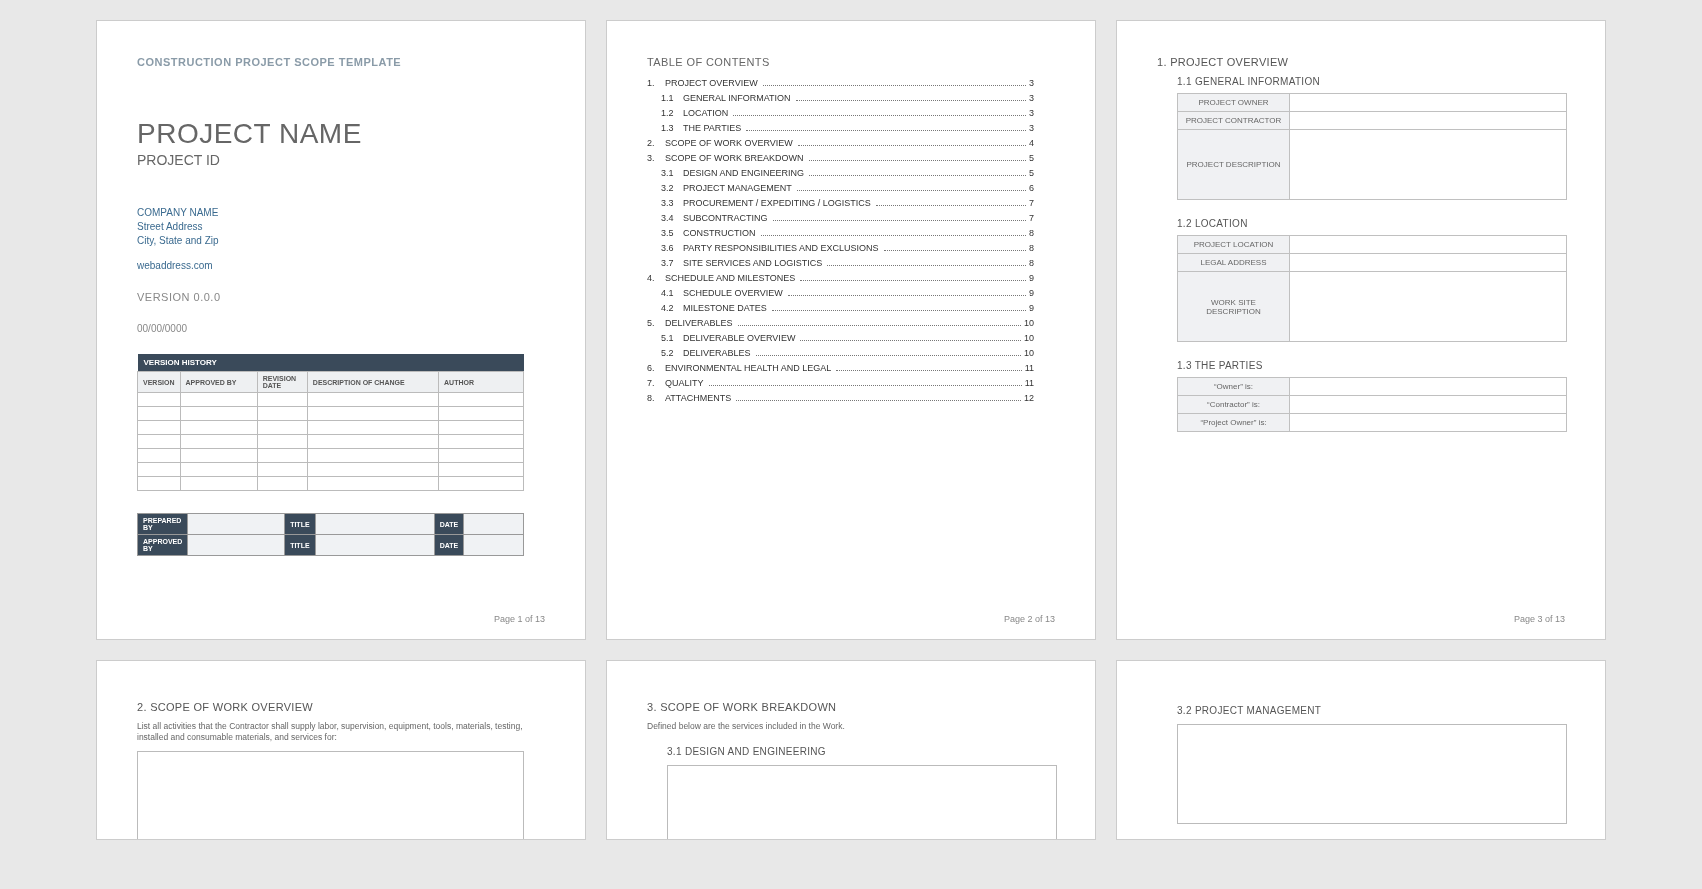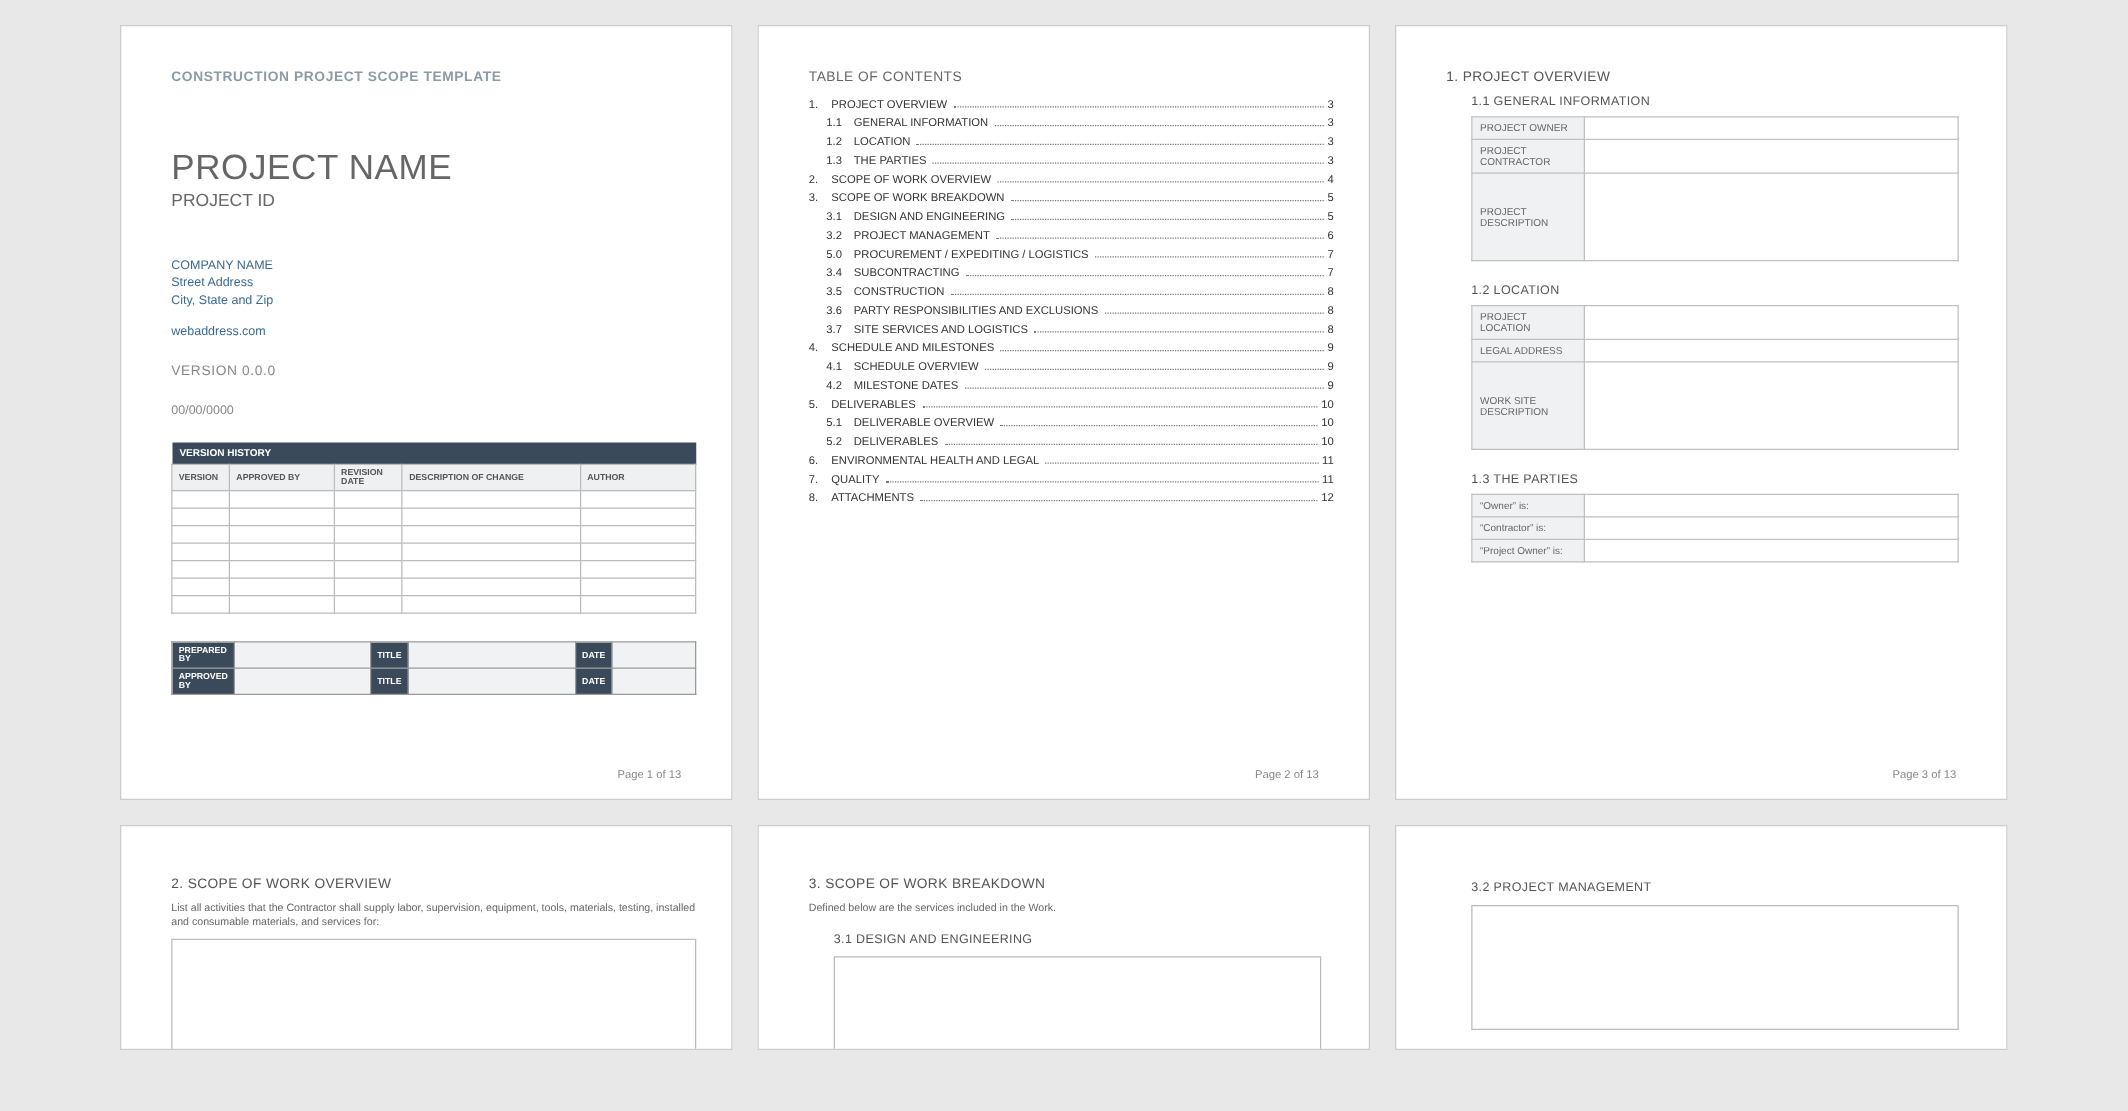--- a/index.html
+++ b/index.html
@@ -12,21 +12,21 @@
   display: grid;
   grid-template-columns: repeat(3, 490px);
   gap: 20px;
   justify-content: center;
 }
 .page {
   background: #fff;
   border: 1px solid #ccc;
   width: 490px;
   height: 620px;
-  padding: 35px 28px 20px 40px;
+  padding: 35px 61px 20px 40px;
   position: relative;
   font-size: 10px;
   color: #444;
 }
 .page-footer {
   position: absolute;
   bottom: 15px;
   right: 40px;
   font-size: 9px;
   color: #888;
@@ -98,21 +98,21 @@
   letter-spacing: 0.3px;
 }
 .sec-h2 {
   font-size: 10px;
   color: #555;
   margin: 4px 0 6px 20px;
   letter-spacing: 0.3px;
 }
 .info-table { border-collapse: collapse; width: 390px; margin-left: 20px; margin-bottom: 18px; }
 .info-table td { border: 1px solid #c0c0c0; font-size: 8px; padding: 4px 6px; vertical-align: middle; }
-.info-label { background: #f0f1f3; color: #666; width: 90px; }
+.info-label { background: #f0f1f3; color: #666; width: 112px; text-align: center; }
 .info-tall { height: 70px; vertical-align: middle !important; margin-top: 32px; }
 .info-short { height: 18px; }
 
 
 .page.partial { height: 180px; padding-top: 40px; overflow: hidden; }
 .body-note { font-size: 8.5px; color: #666; margin-top: 4px; line-height: 1.3; }
 .big-box { border: 1px solid #bbb; height: 100px; margin-top: 8px; }
 .big-box-narrow { margin-left: 20px; width: 390px; }
 </style>
 </head>
@@ -266,21 +266,21 @@
           <span class="toc-dots"></span>
           <span class="toc-pg">5</span>
         </div>
         <div class="toc-l2">
           <span class="num">3.2</span>
           <span class="toc-label">PROJECT MANAGEMENT</span>
           <span class="toc-dots"></span>
           <span class="toc-pg">6</span>
         </div>
         <div class="toc-l2">
-          <span class="num">5.0</span>
+          <span class="num">3.3</span>
           <span class="toc-label">PROCUREMENT / EXPEDITING / LOGISTICS</span>
           <span class="toc-dots"></span>
           <span class="toc-pg">7</span>
         </div>
         <div class="toc-l2">
           <span class="num">3.4</span>
           <span class="toc-label">SUBCONTRACTING</span>
           <span class="toc-dots"></span>
           <span class="toc-pg">7</span>
         </div>

